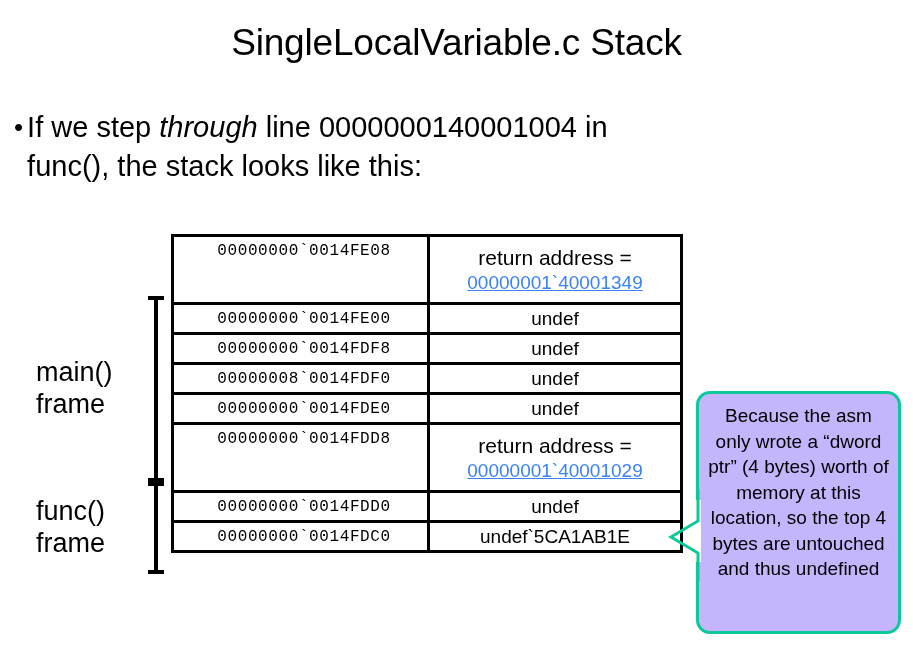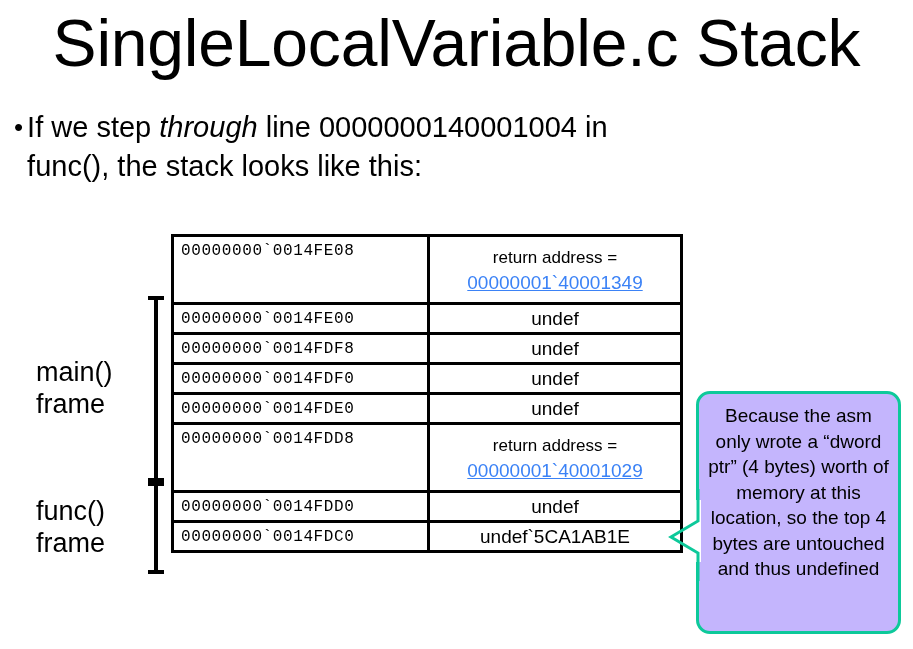--- a/index.html
+++ b/index.html
@@ -16,21 +16,21 @@
     color: #000000;
   }
 
   
   #slide-title {
     position: absolute;
     top: 14px;
     left: 0;
     width: 913px;
     text-align: center;
-    font-size: 66px;
+    font-size: 37px;
     line-height: 58px;
     font-weight: normal;
     letter-spacing: -0.2px;
     white-space: nowrap;
   }
 
   
   #bullet-block {
     position: absolute;
     top: 108px;
@@ -70,21 +70,21 @@
     padding: 0;
     vertical-align: middle;
     height: 27px;
   }
   #stack-table td.addr {
     width: 246px;
     font-family: "Liberation Mono", "DejaVu Sans Mono", monospace;
     font-size: 16px;
     letter-spacing: 0.6px;
     padding-left: 7px;
-    text-align: left;
+    text-align: center;
     background: #ffffff;
     white-space: nowrap;
   }
   #stack-table td.val {
     width: 250px;
     font-size: 19px;
     text-align: center;
     background: #ffffff;
   }
   #stack-table tr.tall td { height: 60px; }
@@ -94,21 +94,21 @@
     background: #ffff00;
     text-align: left;
     padding-left: 6px;
     line-height: 25px;
     vertical-align: top;
     padding-top: 5px;
   }
   td.val.ret .ret-label {
     display: block;
     color: #000000;
-    font-size: 17px;
+    font-size: 21px;
   }
   td.val.ret .ret-link {
     display: inline-block;
     color: #3b82f6;
     text-decoration: underline;
     font-size: 19px;
   }
   td.val.green {
     background: linear-gradient(to right, #ffffff 0%, #ffffff 8%, #e9f9e4 24%, #a8e89a 62%, #4ed24e 92%, #41cc41 100%);
     font-size: 19px;
@@ -225,21 +225,21 @@
       </tr>
       <tr>
         <td class="addr">00000000`0014FE00</td>
         <td class="val">undef</td>
       </tr>
       <tr>
         <td class="addr">00000000`0014FDF8</td>
         <td class="val">undef</td>
       </tr>
       <tr>
-        <td class="addr">00000000`0014FDF0</td>
+        <td class="addr">00000008`0014FDF0</td>
         <td class="val">undef</td>
       </tr>
       <tr>
         <td class="addr">00000000`0014FDE0</td>
         <td class="val">undef</td>
       </tr>
       <tr class="tall">
         <td class="addr">00000000`0014FDD8</td>
         <td class="val ret"><span class="ret-label">return address =</span><a class="ret-link" href="#">00000001`40001029</a></td>
       </tr>

